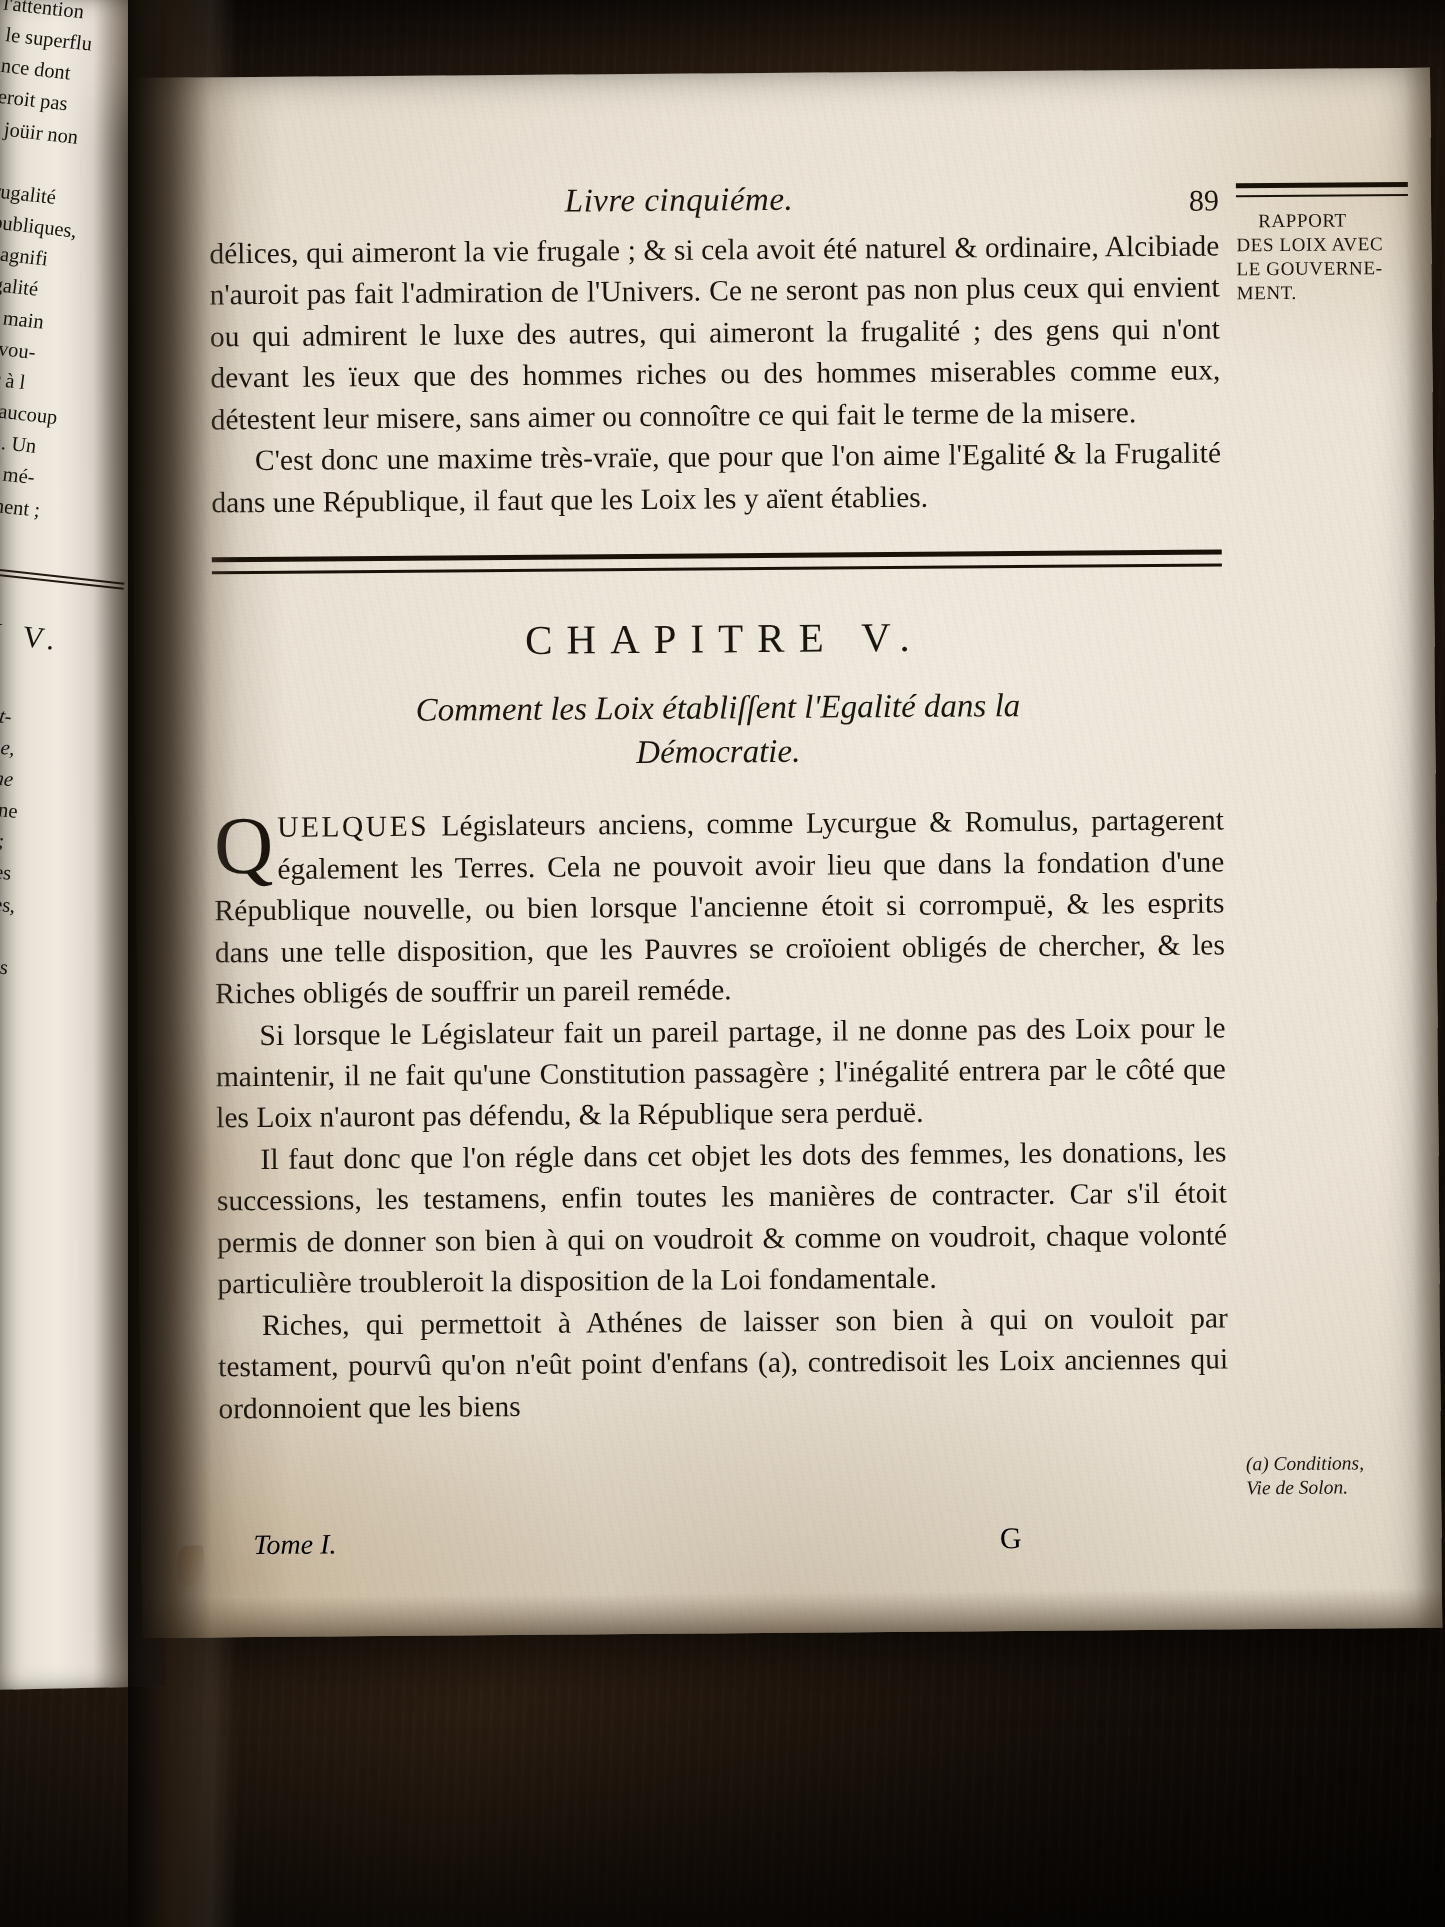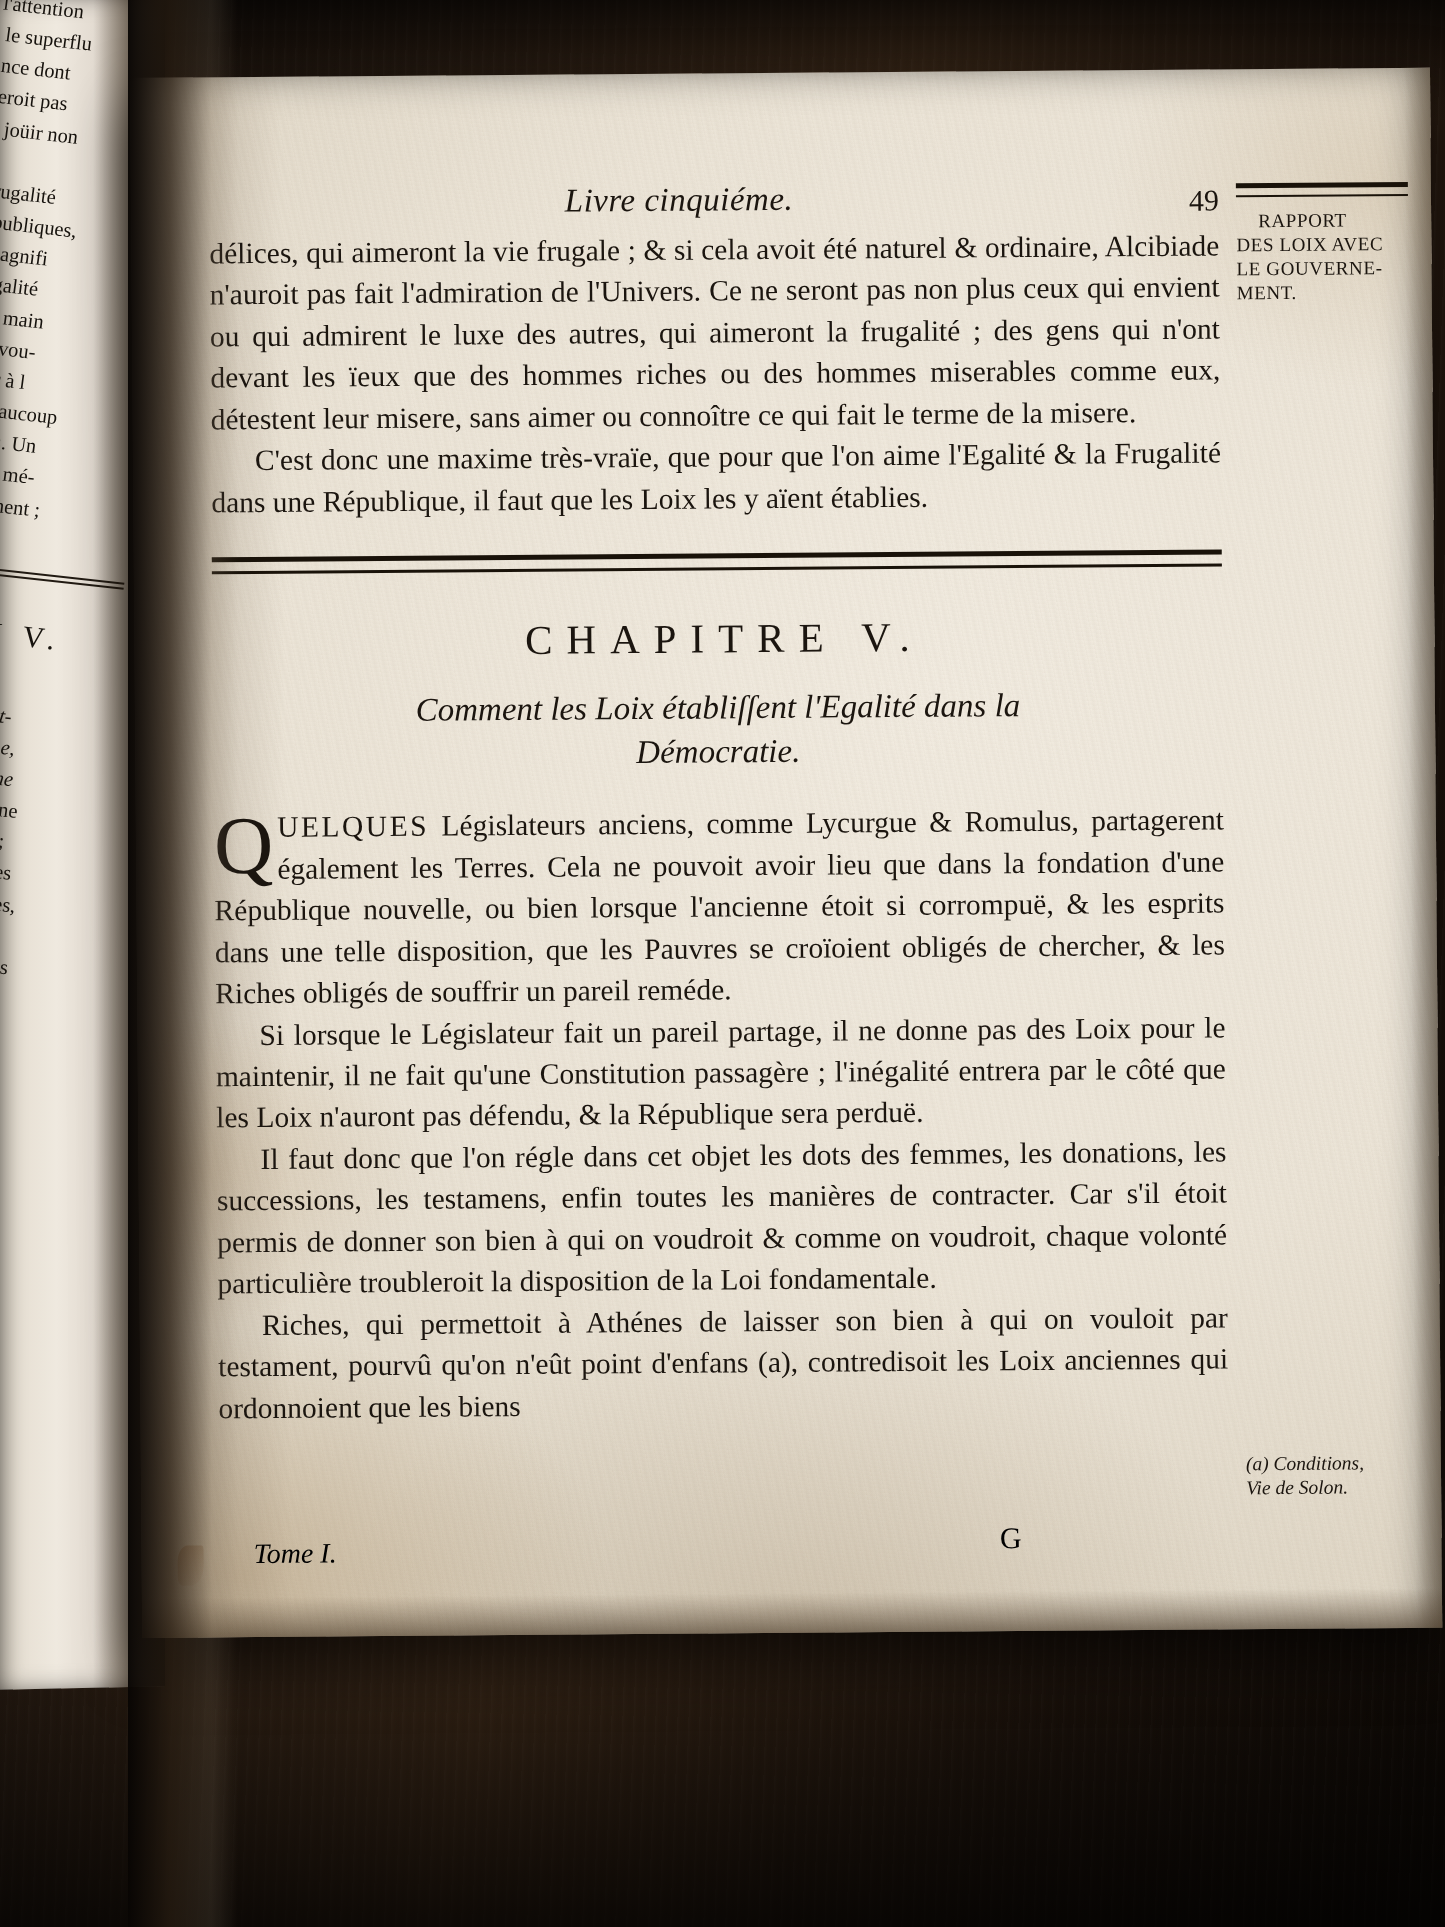--- a/index.html
+++ b/index.html
@@ -267,21 +267,21 @@
   .sigline {
     position: absolute;
     left: 78px;
     top: 1448px;
     width: 1010px;
     height: 40px;
   }
   .tome {
     position: absolute;
     left: 34px;
-    top: 13px;
+    top: 4px;
     font-style: italic;
     font-size: 28px;
   }
   .signature {
     position: absolute;
     right: 208px;
     top: 2px;
     font-size: 30px;
   }
 
@@ -362,21 +362,21 @@
 
   <div class="recto">
     <div class="recto-fibres"></div>
     <div class="recto-stains"></div>
     <div class="recto-innershade"></div>
 
     <div class="typeblock">
 
       <div class="headrow">
         <div class="runhead">Livre cinquiéme.</div>
-        <div class="folio">49</div>
+        <div class="folio">89</div>
       </div>
 
       <div class="body">
 
         <p class="noindent"><span>délices, qui aimeront la vie frugale ; &amp; si cela avoit été naturel &amp; ordinaire, </span><span class="ital">Alcibiade</span><span> n'auroit pas fait l'admiration de l'Univers. Ce ne seront pas non plus ceux qui envient ou qui admirent le luxe des autres, qui aimeront la frugalité ; des gens qui n'ont devant les ïeux que des hommes riches ou des hommes miserables comme eux, détestent leur misere, sans aimer ou connoître ce qui fait le terme de la misere.</span></p>
 
         <p>C'est donc une maxime très-vraïe, que pour que l'on aime l'Egalité &amp; la Frugalité dans une République, il faut que les Loix les y aïent établies.</p>
 
         <div class="dblrule"></div>
 

